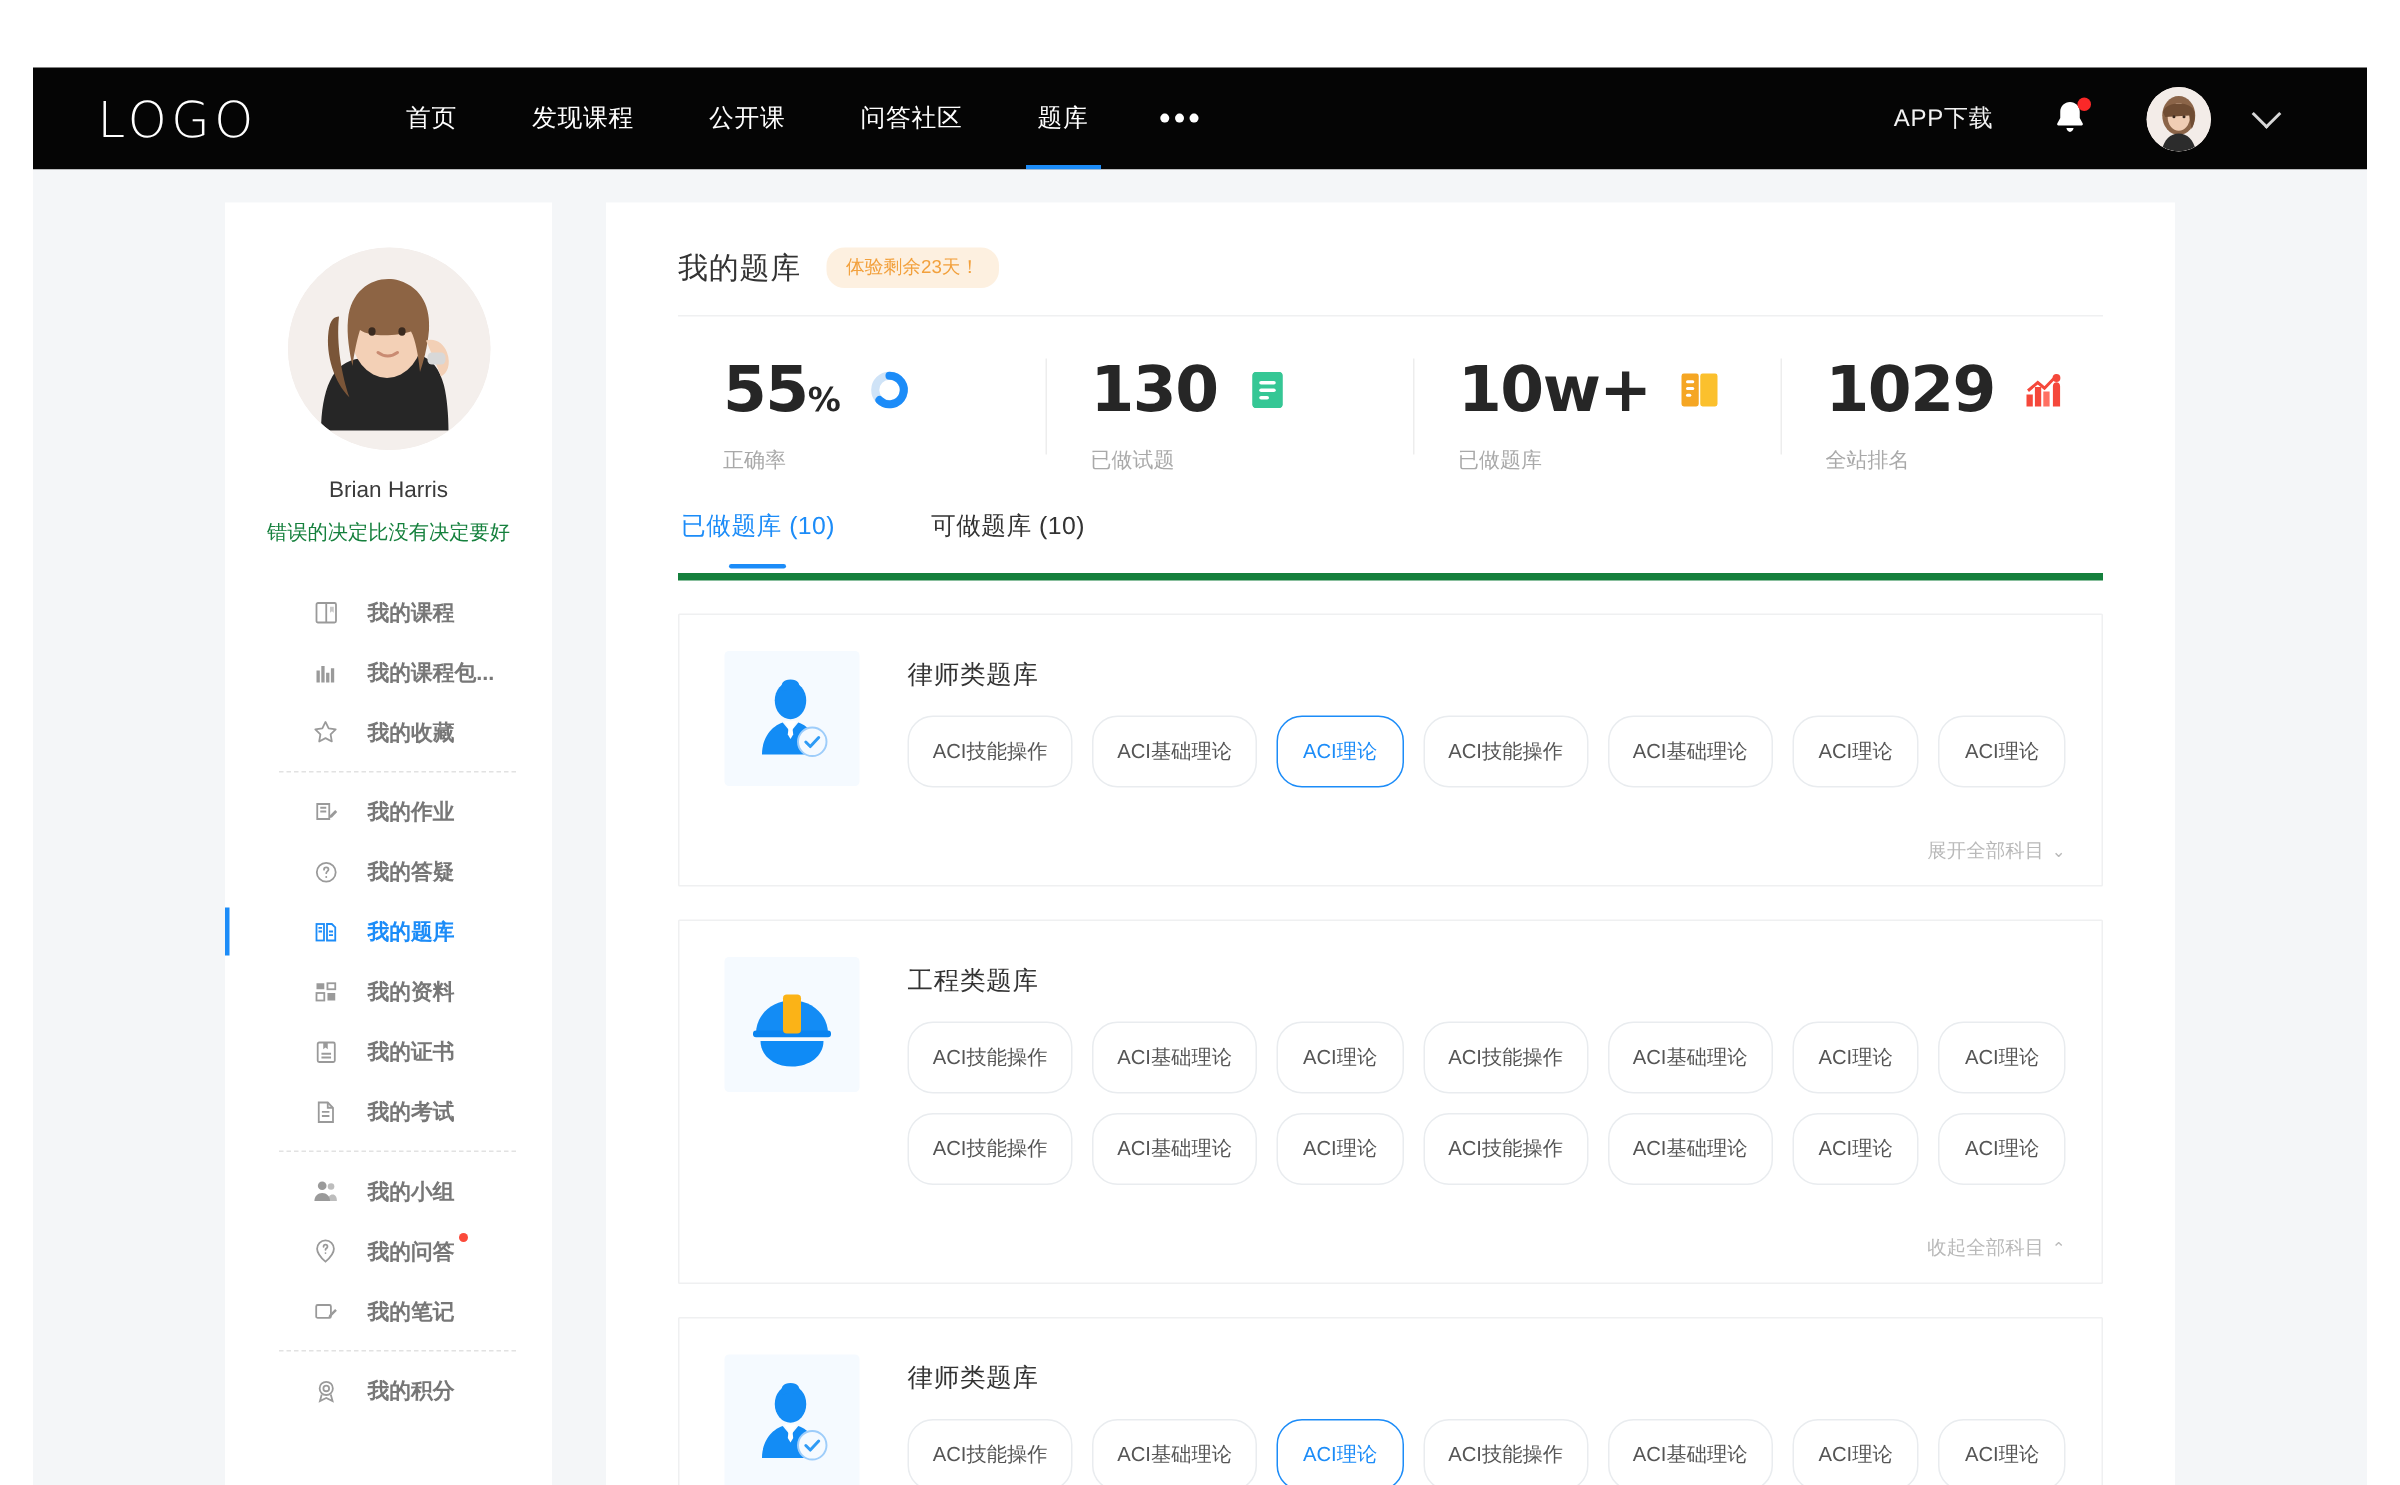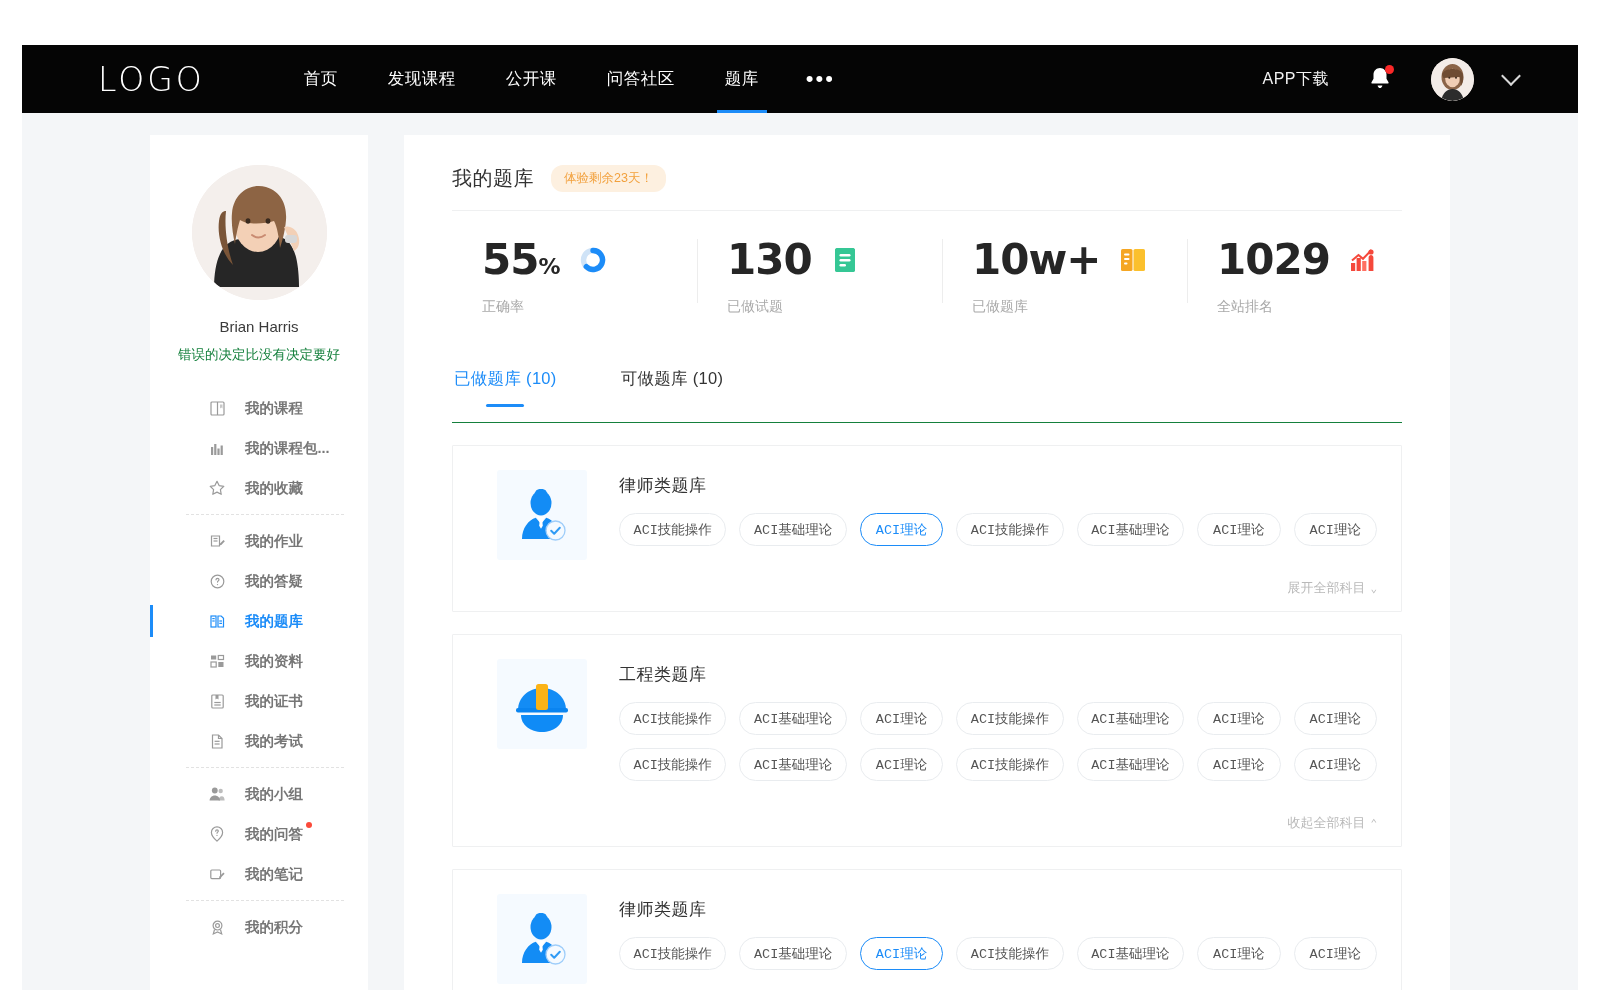--- a/index.html
+++ b/index.html
@@ -26,21 +26,21 @@
     left: 22px;
     top: 45px;
     width: 1556px;
     height: 68px;
     background: #050505;
     display: flex;
     align-items: center;
   }
 
   .logo {
-    margin-left: 76px;
+    margin-left: 43px;
     color: #ffffff;
     font-size: 33px;
     letter-spacing: 3px;
     font-weight: 300;
     font-family: "DejaVu Sans", sans-serif;
   }
 
   .nav {
     display: flex;
     align-items: center;
@@ -323,23 +323,23 @@
 
   .stat-label {
     margin-top: 11px;
     font-size: 14px;
     color: #a9a9a9;
   }
 
   
   .tabs {
     display: flex;
-    margin-top: 44px;
-    border-bottom: 1px solid #15803d;
-    padding-bottom: 16px;
+    margin-top: 16px;
+    border-bottom: 5px solid #15803d;
+    padding-bottom: 4px;
   }
 
   .tab {
     position: relative;
     font-size: 16.5px;
     color: #333333;
     padding: 0 2px 16px 2px;
     margin-right: 60px;
     cursor: pointer;
     letter-spacing: 0.3px;
@@ -357,25 +357,24 @@
     background: #1c8cf8;
     border-radius: 2px;
   }
 
   
   .cards { margin-top: 22px; }
 
   .bank-card {
     border: 1px solid #eff0f1;
     border-radius: 1px;
-    padding: 24px 24px 14px 44px;
+    padding: 24px 24px 14px 30px;
     margin-bottom: 22px;
     display: flex;
     background: #ffffff;
-    font-family: Liberation Mono, monospace;
   }
 
   .card-thumb {
     width: 90px;
     height: 90px;
     background: #f5faff;
     border-radius: 3px;
     flex: none;
     display: flex;
     align-items: center;
@@ -399,21 +398,21 @@
 
   .chip-row {
     display: flex;
     gap: 13px;
     margin-bottom: 13px;
   }
 
   .chip {
     border: 1px solid #e9ecef;
     border-radius: 17px;
-    height: 33px;
+    height: 48px;
     min-width: 74px;
     padding: 0 18px;
     display: flex;
     align-items: center;
     justify-content: center;
     font-size: 13.5px;
     color: #555555;
     white-space: nowrap;
     cursor: pointer;
     background: #fff;

